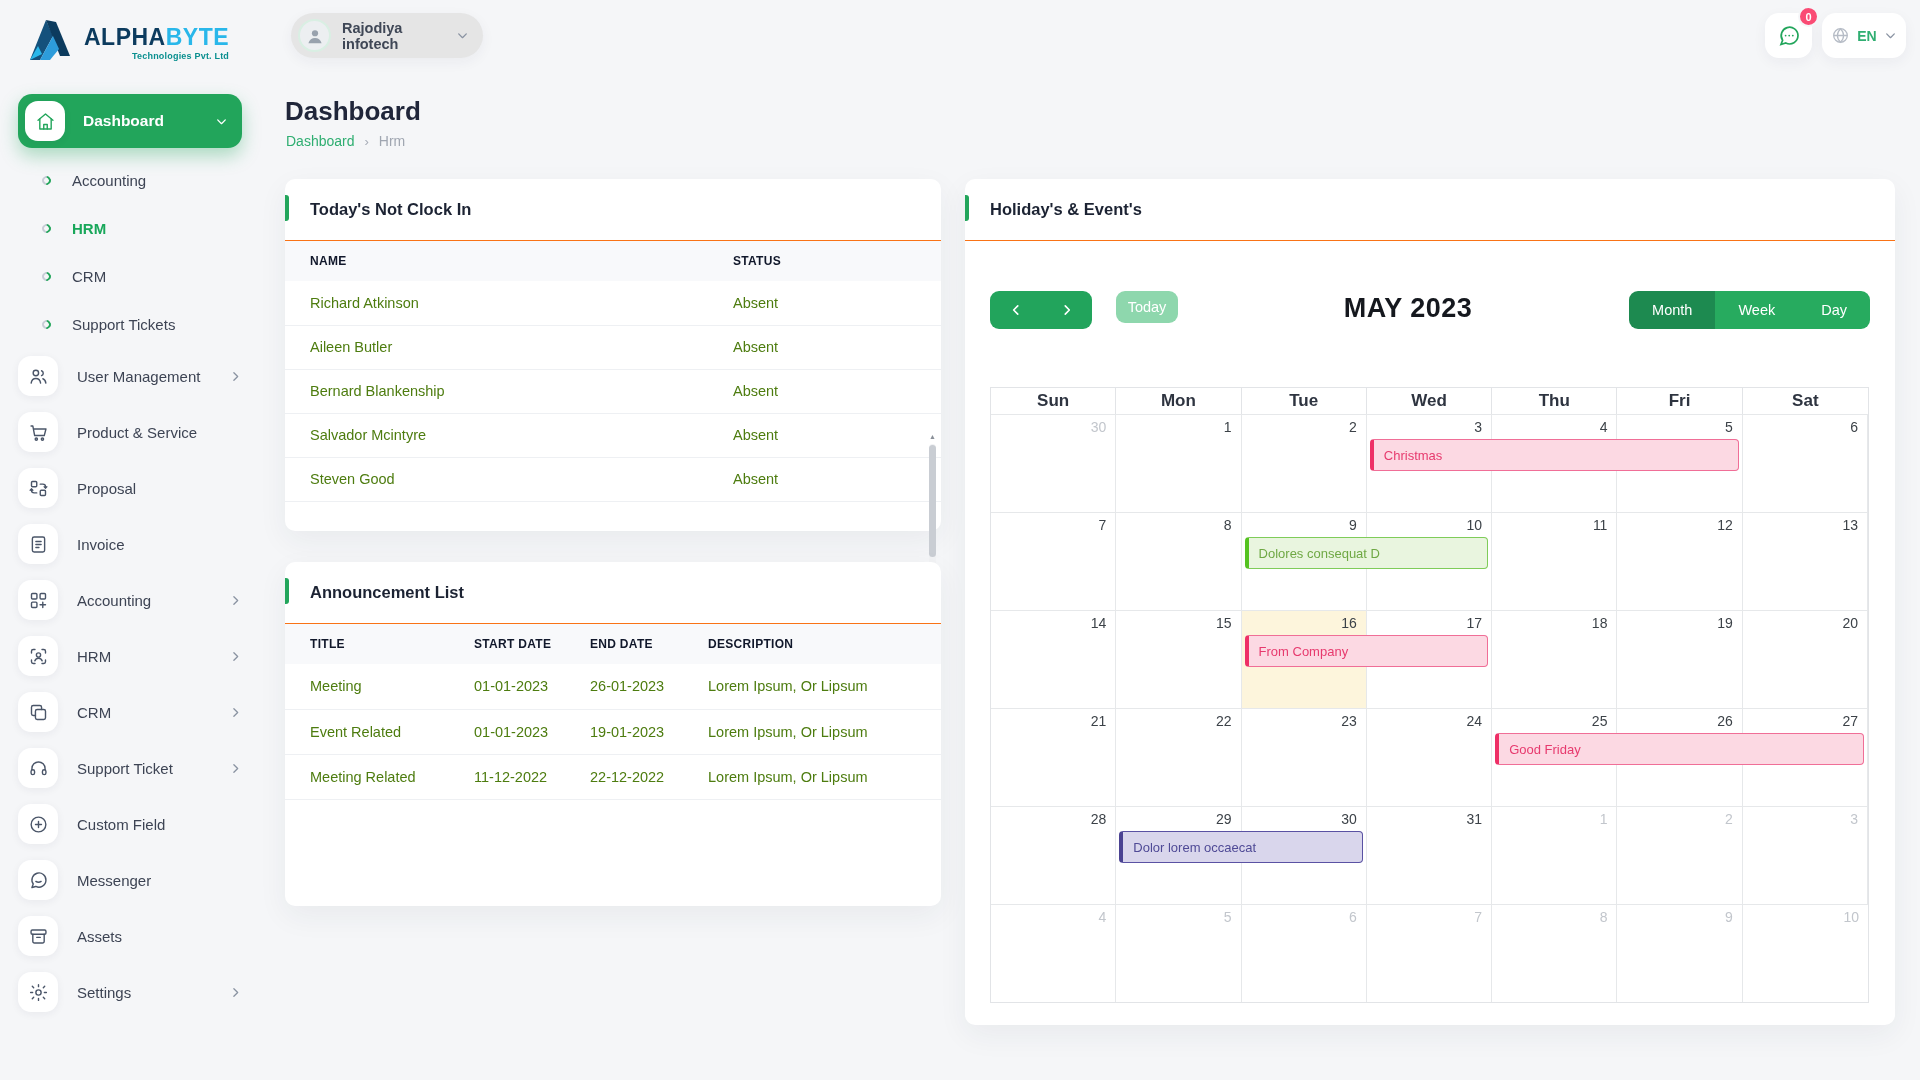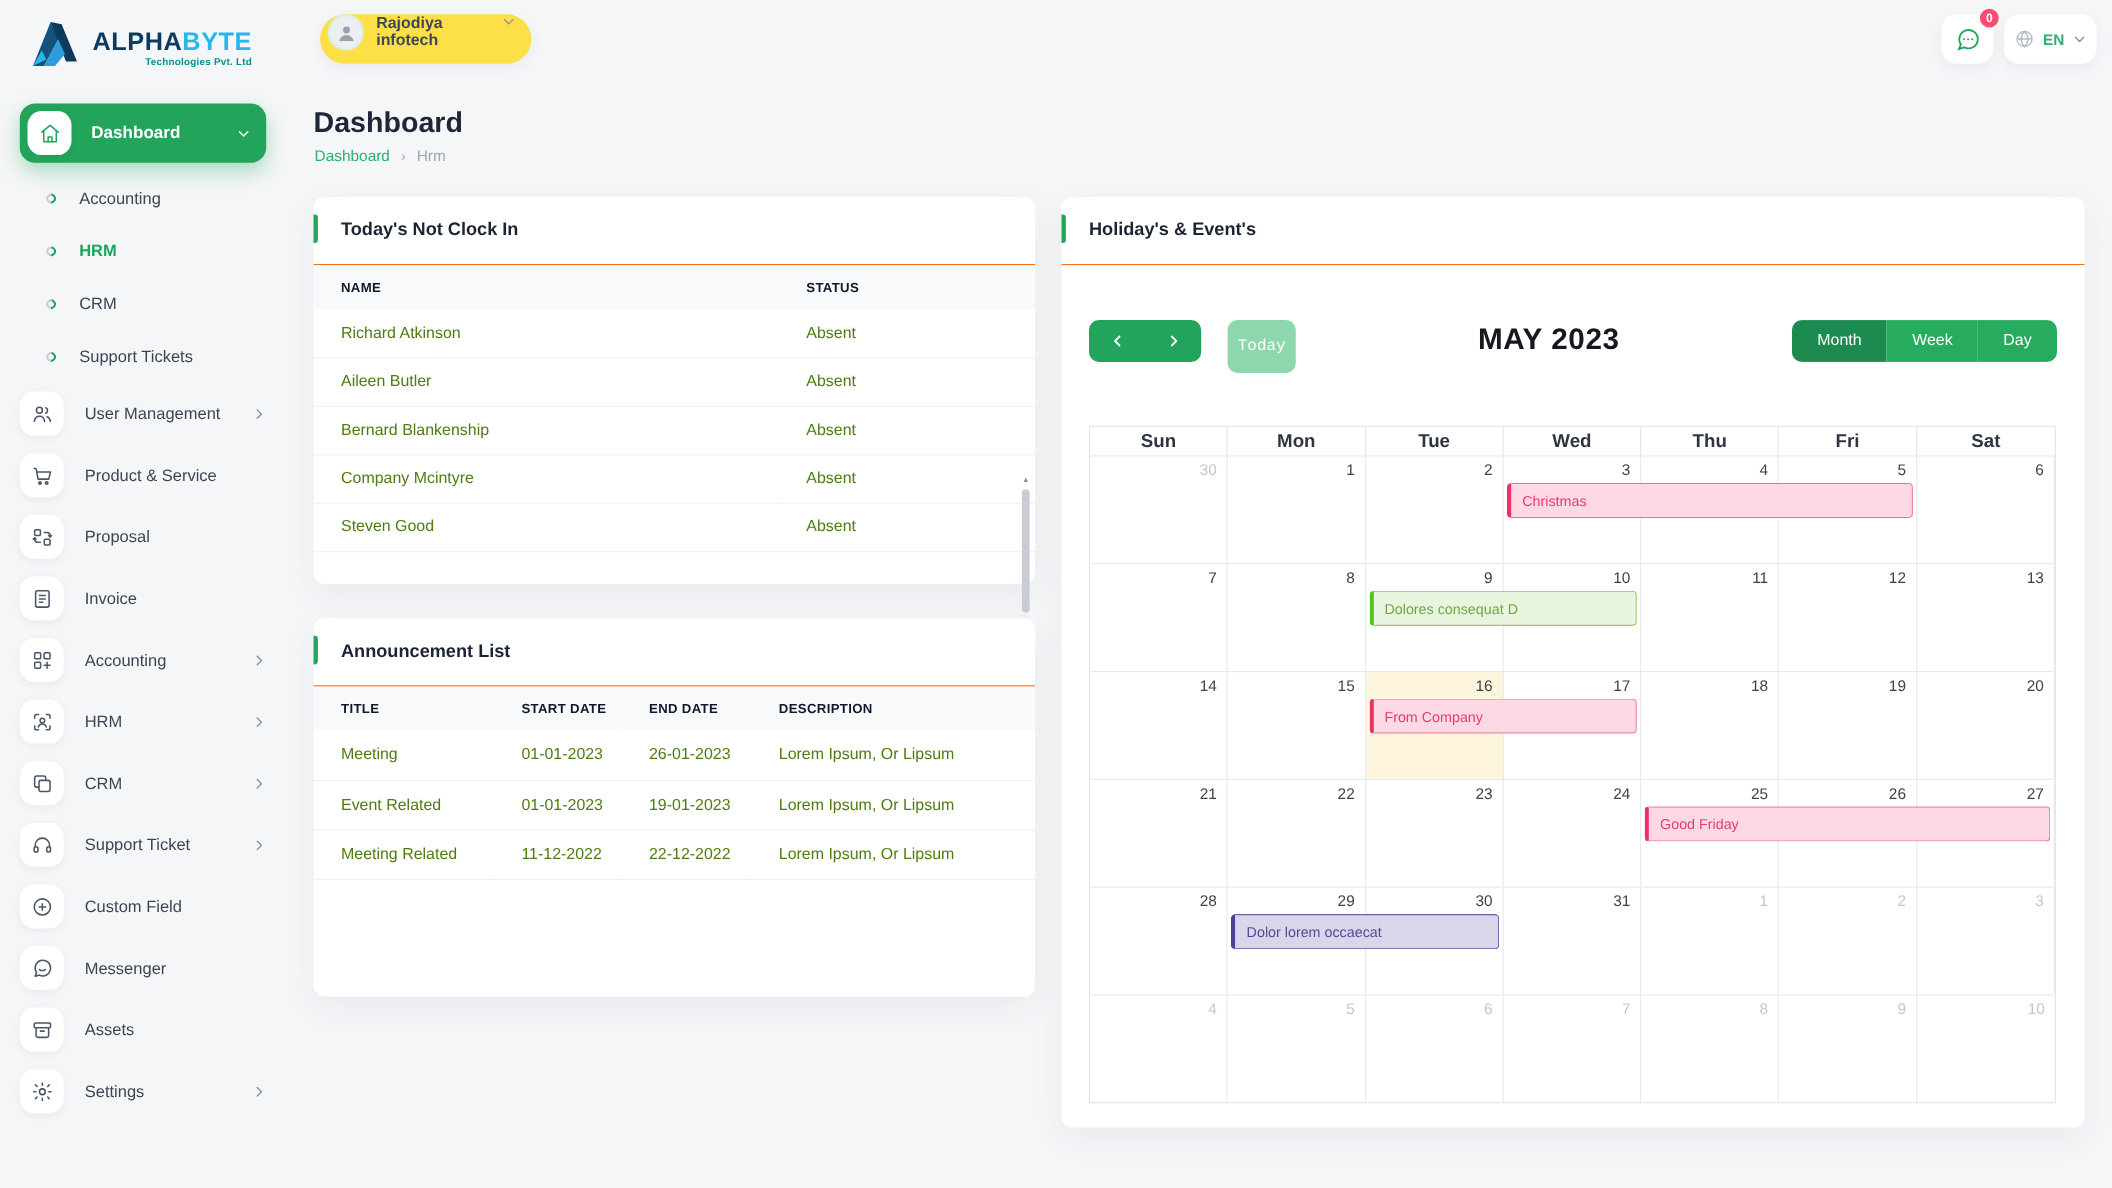--- a/index.html
+++ b/index.html
@@ -33,22 +33,22 @@
   .bullet { width:9px; height:9px; border:2px solid #c7ccd6; border-radius:50%;
             border-right-color:#22a55b; border-bottom-color:#22a55b; transform:rotate(-40deg); margin-right:21px; }
   .s-lbl { font-size:15px; font-weight:500; color:#3d4454; }
   .s-sub.active .s-lbl { color:#18a75a; font-weight:700; }
 
   .m-item { display:flex; align-items:center; height:56px; cursor:pointer; }
   .m-item .iconbox { margin-right:19px; }
   .m-label { flex:1; font-size:15px; font-weight:500; color:#3d4454; }
 
   
-  .company { position:absolute; left:291px; top:13px; height:45px; width:192px; background:#fde047;
-             border-radius:23px; display:flex; align-items:flex-start; padding:0 14px 0 7px; cursor:pointer;
+  .company { position:absolute; left:291px; top:13px; height:45px; width:192px; background:#e5e5e5;
+             border-radius:23px; display:flex; align-items:center; padding:0 14px 0 7px; cursor:pointer;
              box-shadow:0 4px 14px rgba(35,46,72,.05); }
   .avatar { width:33px; height:33px; border-radius:50%; background:#eceff1; border:2px solid #d9efe3;
             display:flex; align-items:center; justify-content:center; overflow:hidden; }
   .avatar svg { width:22px; height:22px; }
   .company-name { flex:1; margin-left:11px; font-size:14.5px; font-weight:600; color:#3f4756; }
 
   .msg-btn { position:absolute; left:1765px; top:13px; width:47px; height:45px; background:#fff; border:none;
              border-radius:14px; cursor:pointer; box-shadow:0 4px 14px rgba(35,46,72,.05);
              display:flex; align-items:center; justify-content:center; color:#22a55b; }
   .msg-btn svg { width:24px; height:24px; }
@@ -90,22 +90,22 @@
   .sb-arrow { height:12px; text-align:center; font-size:7px; color:#8a9099; line-height:12px; cursor:pointer; }
   .sb-track { position:absolute; top:13px; bottom:13px; left:2px; width:7px; background:#f1f2f4; border-radius:4px; }
   .sb-thumb { position:absolute; top:1px; left:0; width:7px; height:112px; background:#c9cdd3; border-radius:4px; cursor:grab; }
 
   
   .cal-toolbar { position:absolute; left:25px; right:25px; top:112px; height:38px; }
   .nav-group { position:absolute; left:0; top:0; width:102px; height:38px; background:#22a45c; border-radius:9px;
                display:flex; overflow:hidden; }
   .nav-half { flex:1; display:flex; align-items:center; justify-content:center; color:#fff; cursor:pointer; border:none; background:transparent; }
   .nav-half svg { width:14px; height:14px; }
-  .today-btn { position:absolute; left:126px; top:0; width:62px; height:48px; background:#8ed7ad; color:#fff;
-               border:none; border-radius:9px; font-size:14.5px; font-family:Liberation Mono, monospace; cursor:default; }
+  .today-btn { position:absolute; left:126px; top:0; width:62px; height:32px; background:#8ed7ad; color:#fff;
+               border:none; border-radius:9px; font-size:14.5px; font-family:Liberation Sans, sans-serif; cursor:default; }
   .cal-title { position:absolute; left:0; right:44px; top:2px; text-align:center; font-size:27px;
                font-weight:700; color:#15181e; letter-spacing:.5px; }
   .view-group { position:absolute; right:0; top:0; height:38px; display:flex; border-radius:9px; overflow:hidden; }
   .view-btn { border:none; background:#27ab5f; color:#fff; font-size:14.5px; font-family:inherit;
               padding:0 23px; cursor:pointer; }
   .view-btn.active { background:#1d8a50; }
 
   .cal { position:absolute; left:25px; top:208px; width:879px; border:1px solid #e2e4e7; }
   .cal-dow { display:grid; grid-template-columns:repeat(7,1fr); height:26px; }
   .dow-cell { border-right:1px solid #e2e4e7; display:flex; align-items:center; justify-content:center;
@@ -389,21 +389,21 @@
         </tr>
         <tr>
           <td>Aileen Butler</td>
           <td>Absent</td>
         </tr>
         <tr>
           <td>Bernard Blankenship</td>
           <td>Absent</td>
         </tr>
         <tr>
-          <td>Company Mcintyre</td>
+          <td>Salvador Mcintyre</td>
           <td>Absent</td>
         </tr>
         <tr>
           <td>Steven Good</td>
           <td>Absent</td>
         </tr>
       </tbody>
   </table>
   <div class="scrollbar">
     <div class="sb-arrow">▲</div>

